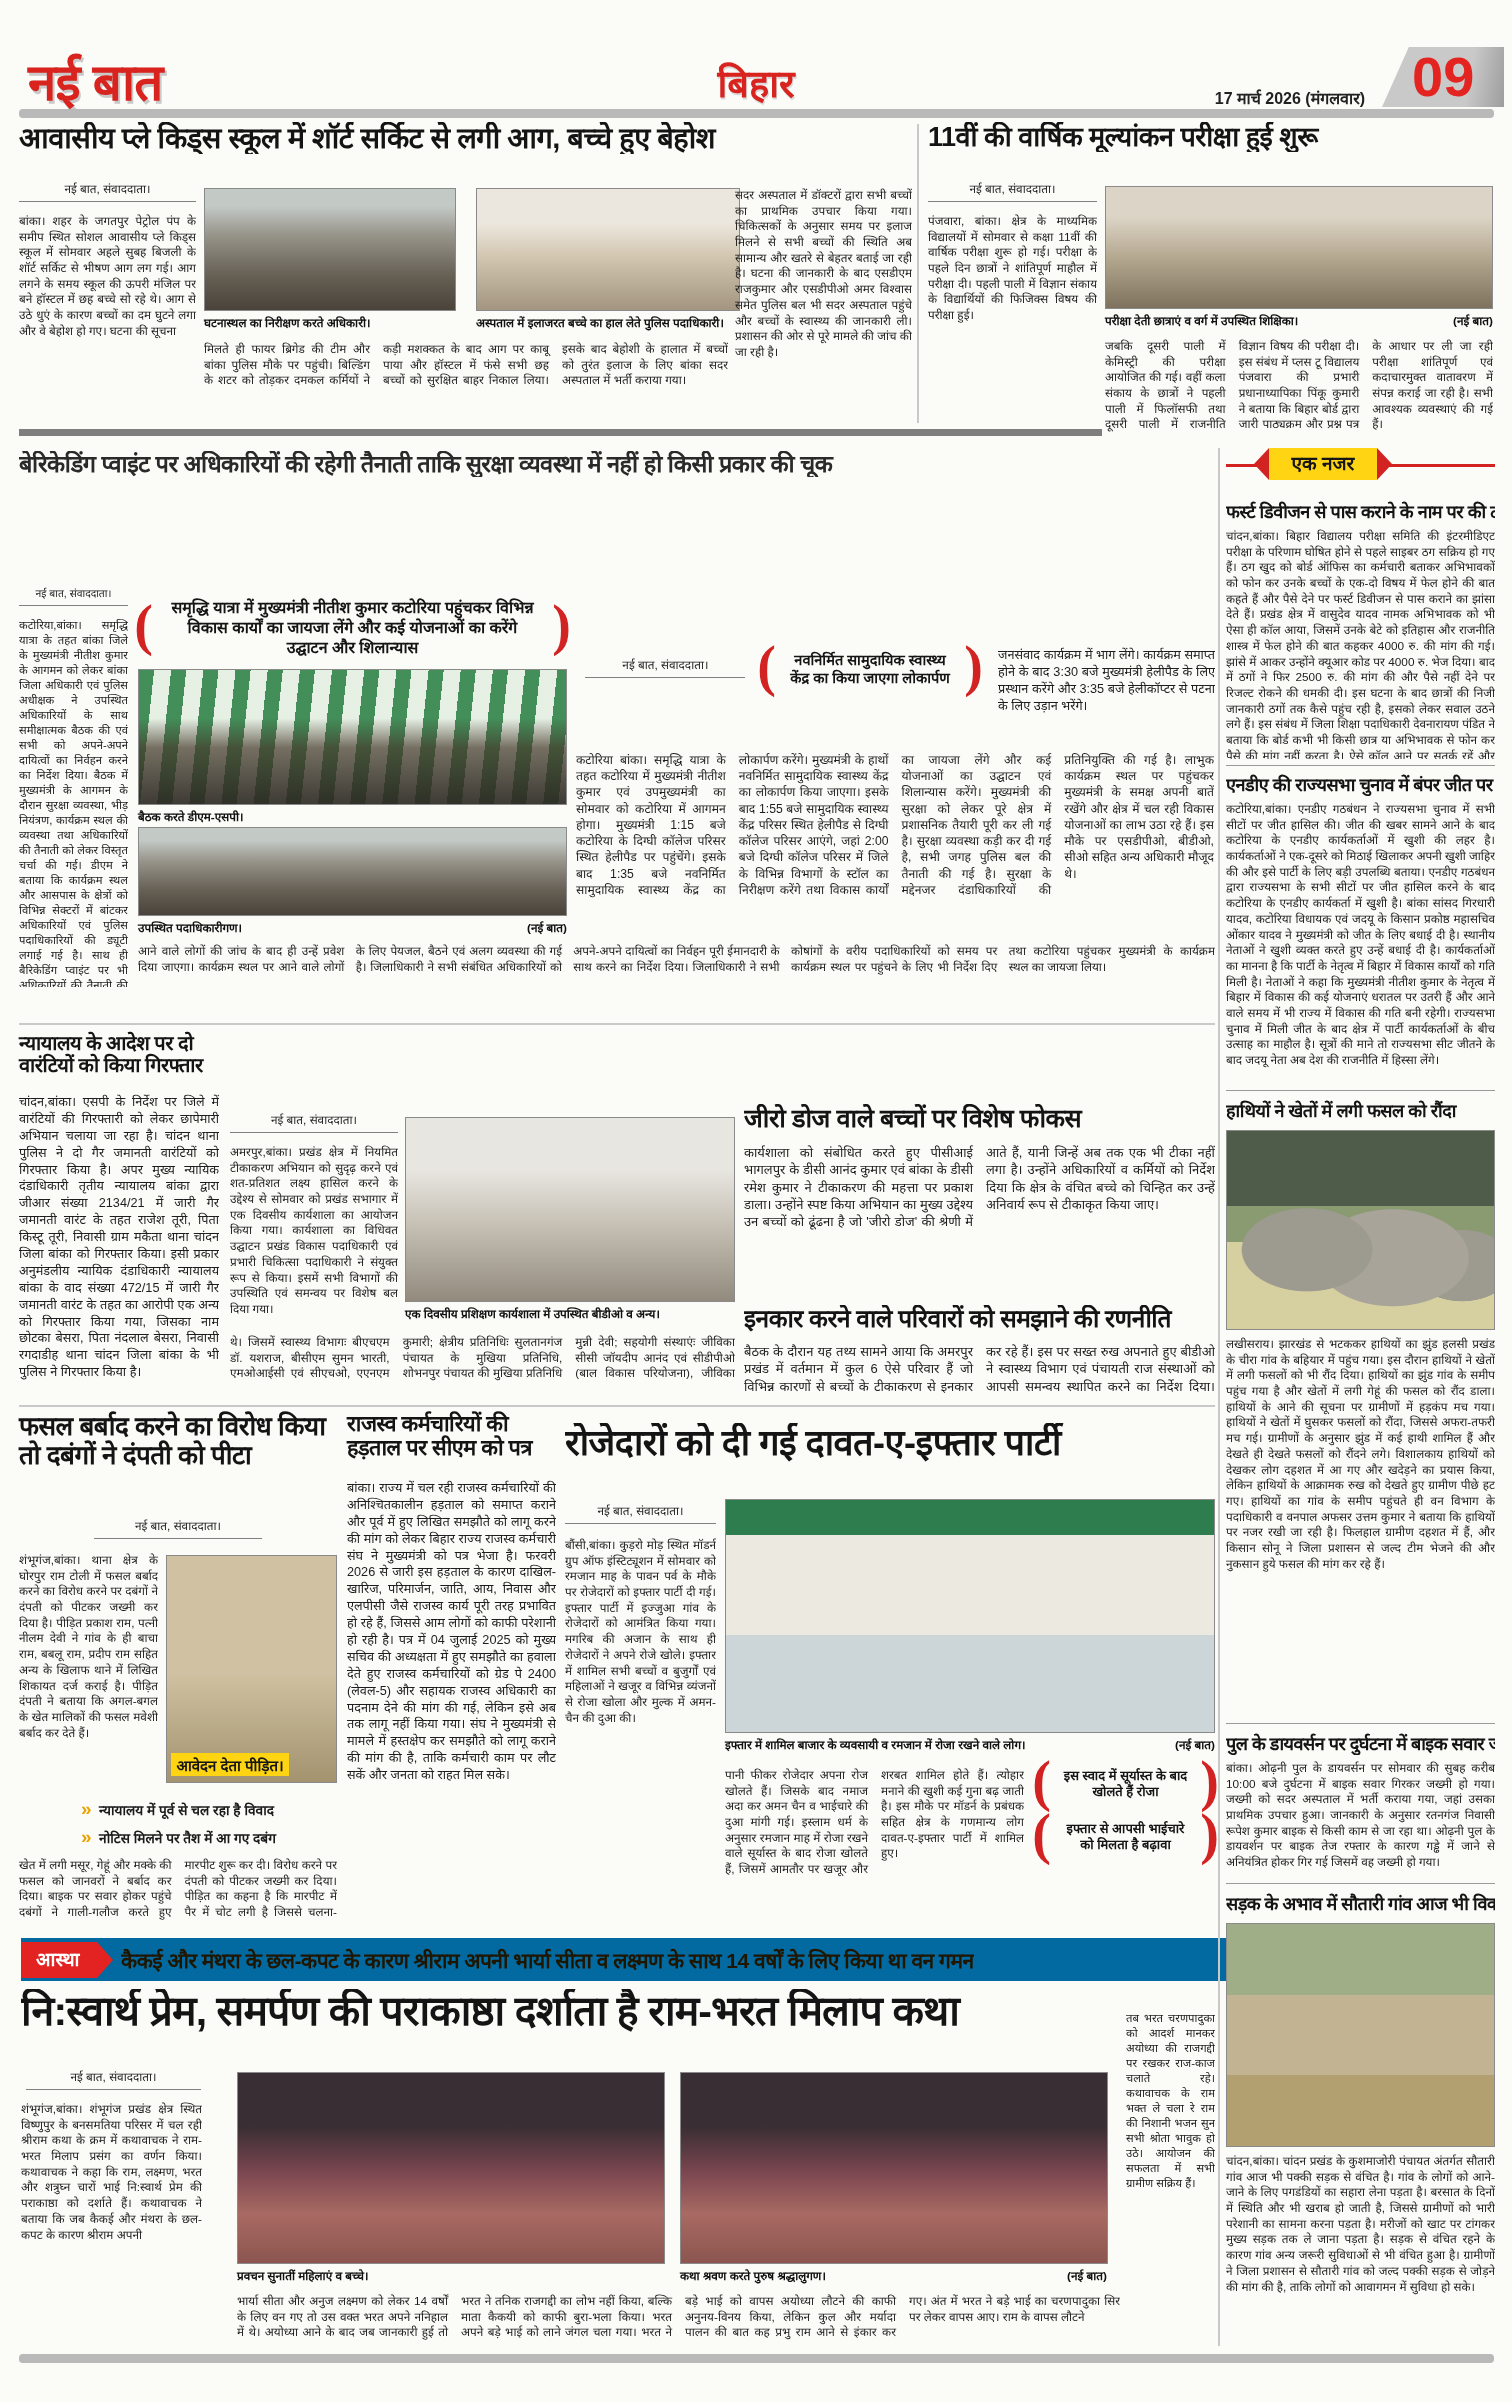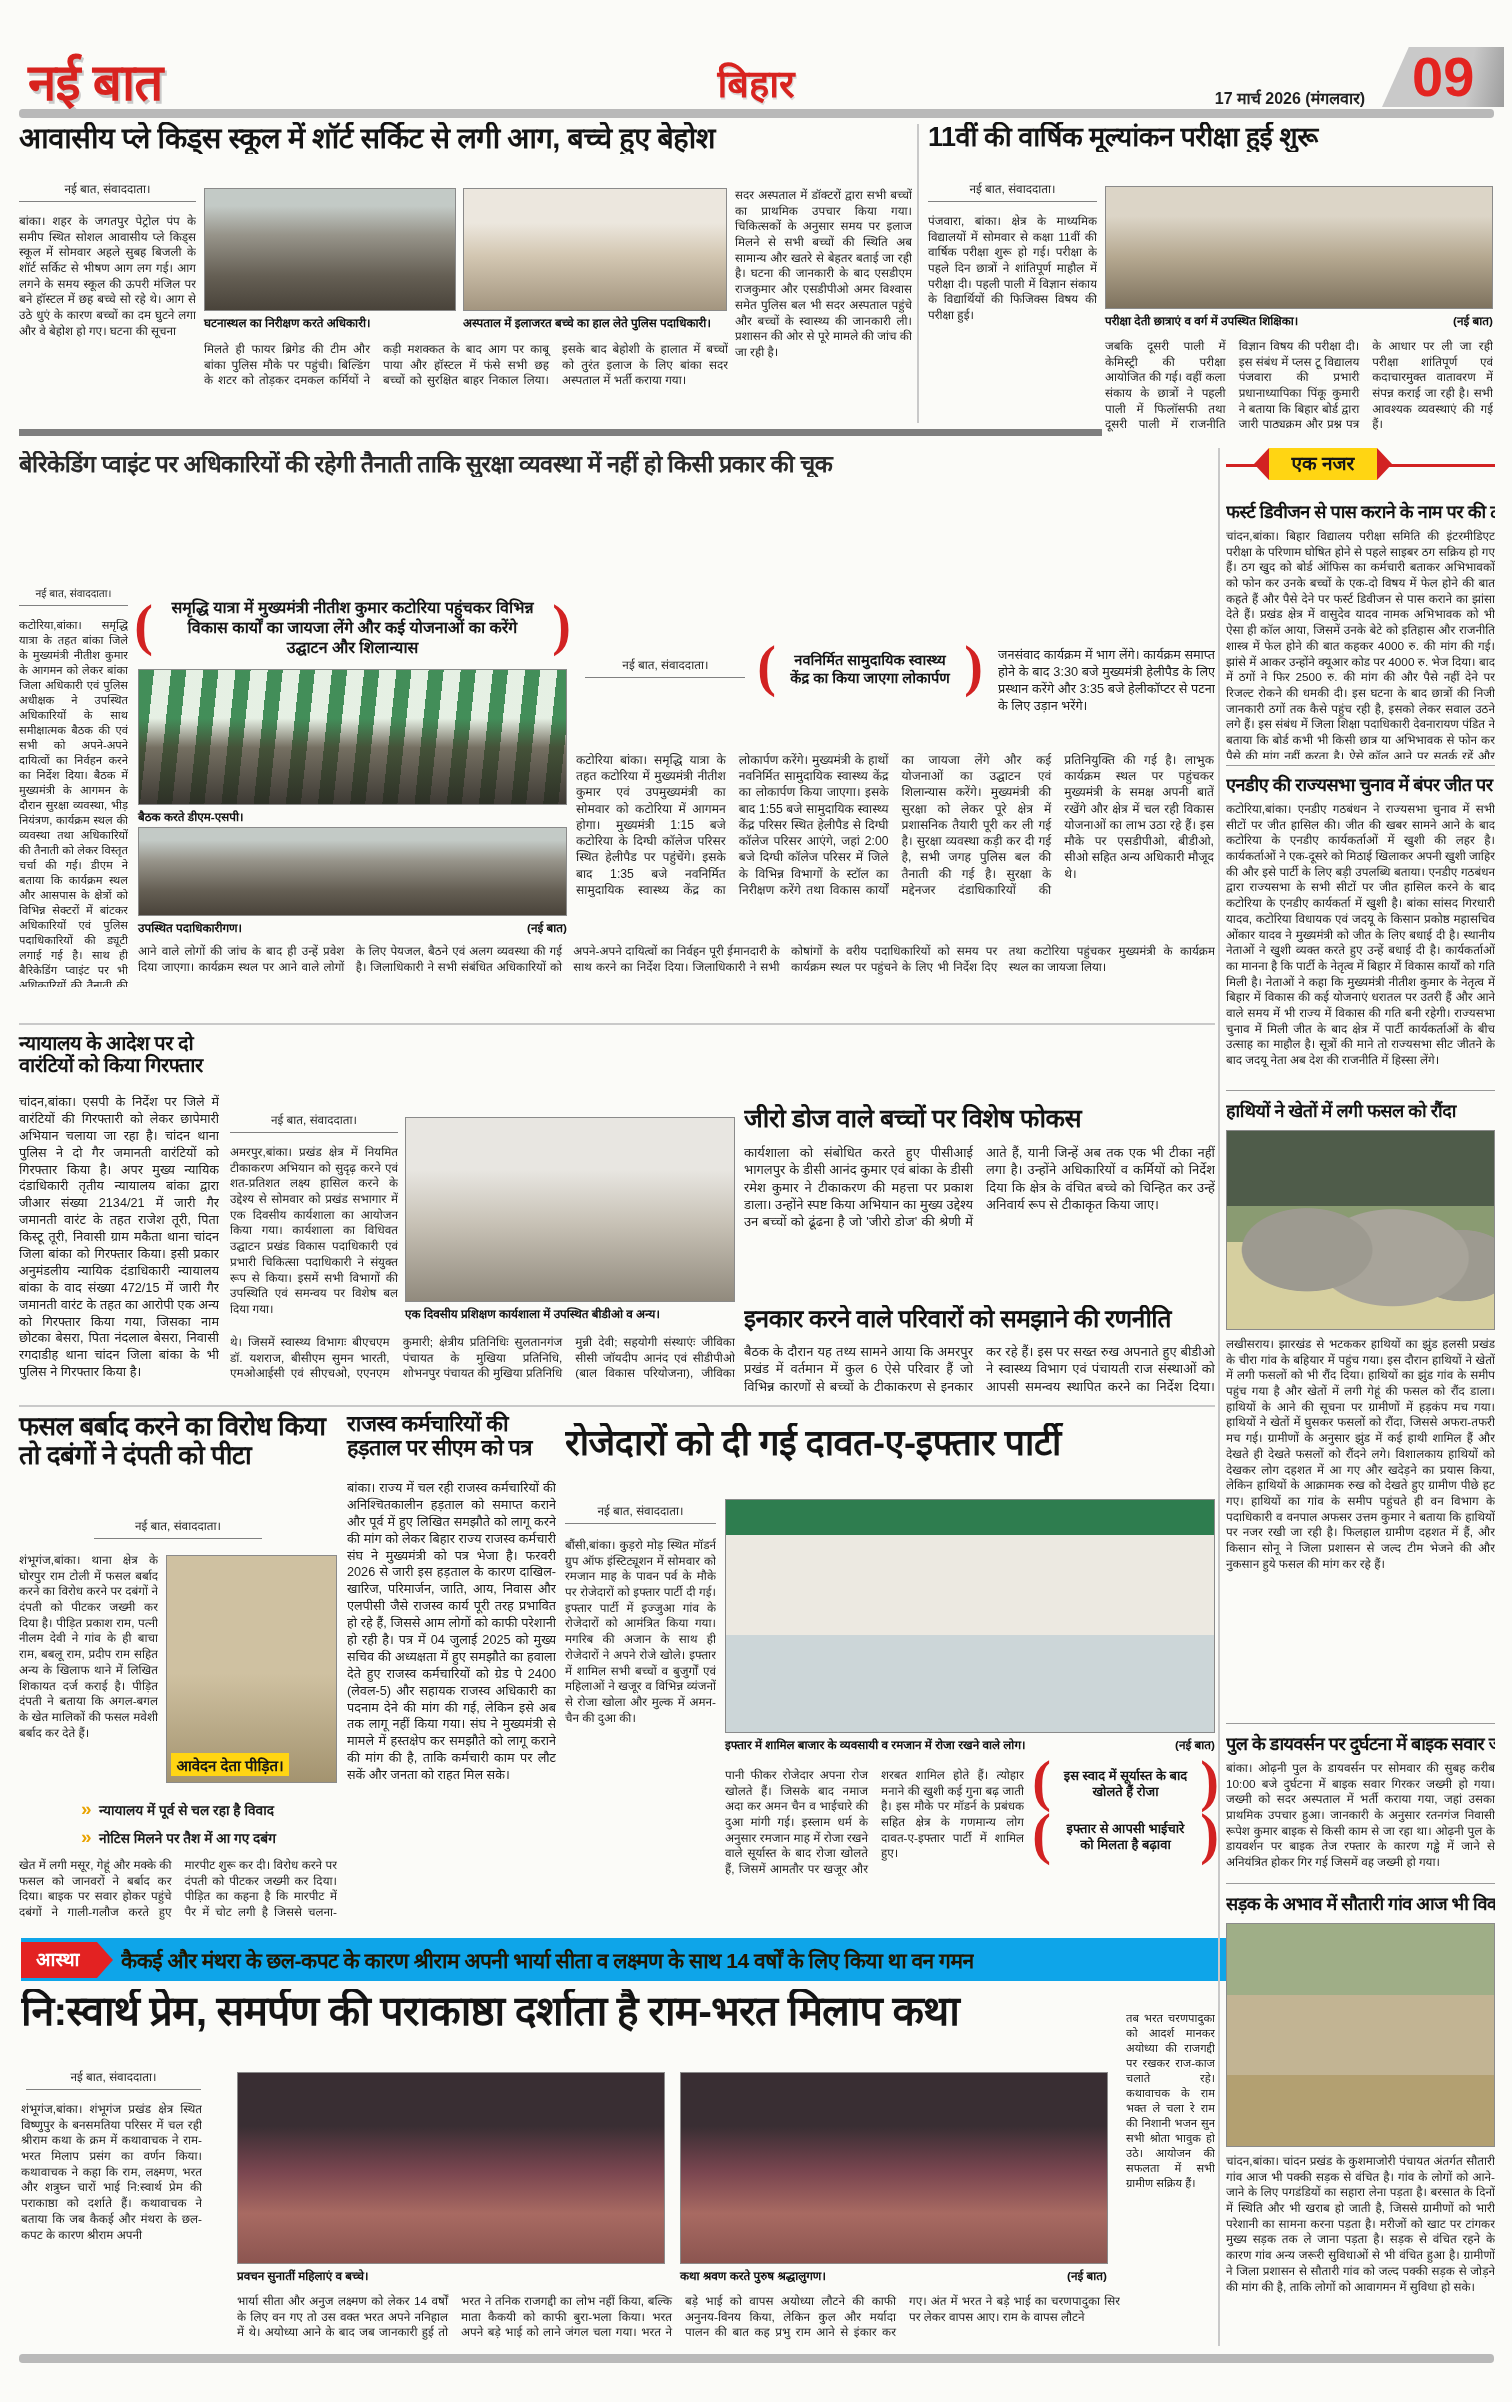--- a/index.html
+++ b/index.html
@@ -37,21 +37,21 @@
   .section-ttl{color:#d8231f;font-size:38px;font-weight:bold;text-shadow:0.9px 1.9px 0 #d9d9d9}
   .pgnum{color:#e32420;font-size:56px;font-weight:bold;line-height:1}
   .pgblock{background:linear-gradient(100deg,#c9c9c9 0 70%,#9d9d9d 100%);clip-path:polygon(22% 0,100% 0,100% 100%,0 100%)}
   .sbh{font-weight:bold;color:#141414;font-size:18px;letter-spacing:-0.5px;white-space:nowrap;overflow:hidden}
   .sline{background:#9a9a9a;height:1.4px}
   .badge-line{position:absolute;left:0;right:0;top:16px;height:2.8px;background:#d22222}
   .badge{position:absolute;left:28px;top:0;display:flex;align-items:center}
   .tri-l{width:0;height:0;border-top:16px solid transparent;border-bottom:16px solid transparent;border-right:15px solid #d22222}
   .tri-r{width:0;height:0;border-top:16px solid transparent;border-bottom:16px solid transparent;border-left:15px solid #d22222}
   .btx{background:#ffd513;color:#161616;font-weight:bold;font-size:19px;padding:3.8px 22.6px;line-height:24.5px}
-  .strip{background:#0ea5e9;display:flex;align-items:center;gap:24.5px;padding-right:9.4px}
+  .strip{background:#0369a1;display:flex;align-items:center;gap:24.5px;padding-right:9.4px}
   .atag{position:relative;background:#e32222;color:#fff;font-weight:bold;font-size:19px;padding:8.5px 17px 8.5px 15px;line-height:1}
   .atag:after{content:"";position:absolute;right:-16px;top:0;border-top:18px solid transparent;border-bottom:18px solid transparent;border-left:16px solid #e32222}
   .akick{font-weight:bold;font-size:21px;color:#201600;letter-spacing:-0.5px;white-space:nowrap;overflow:hidden}
   .ylab{position:absolute;left:3.8px;bottom:5.6px;background:#ffd513;color:#161616;font-weight:bold;font-size:15px;padding:1.9px 5.6px}
 </style>
 </head>
 <body>
 
 <div class="a" style="left:0;top:0;width:1512px;height:2402px">
 
@@ -65,21 +65,21 @@
   <div class="a" style="left:19px;top:122px;width:893px;height:303px">
     <div class="hl nw" style="font-size:29px">आवासीय प्ले किड्स स्कूल में शॉर्ट सर्किट से लगी आग, बच्चे हुए बेहोश</div>
     <div class="a by" style="left:0;top:58px;width:177px">नई बात, संवाददाता।</div>
     <div class="a bt sm" style="left:0;top:92px;width:177px;height:209px">बांका। शहर के जगतपुर पेट्रोल पंप के समीप स्थित सोशल आवासीय प्ले किड्स स्कूल में सोमवार अहले सुबह बिजली के शॉर्ट सर्किट से भीषण आग लग गई। आग लगने के समय स्कूल की ऊपरी मंजिल पर बने हॉस्टल में छह बच्चे सो रहे थे। आग से उठे धुएं के कारण बच्चों का दम घुटने लगा और वे बेहोश हो गए। घटना की सूचना</div>
     <div class="a" style="left:185px;top:66px;width:252px;height:149px">
       <div class="ph ph-crowd" style="width:250px;height:121px"></div>
       <div class="cap">
           <span>घटनास्थल का निरीक्षण करते अधिकारी।</span>
         </div>
     </div>
-    <div class="a" style="left:444px;top:66px;width:287px;height:149px">
+    <div class="a" style="left:457px;top:66px;width:287px;height:149px">
       <div class="ph ph-hospital" style="width:262px;height:121px"></div>
       <div class="cap">
           <span>अस्पताल में इलाजरत बच्चे का हाल लेते पुलिस पदाधिकारी।</span>
         </div>
     </div>
     <div class="a bt sm c3" style="left:185px;top:220px;width:524px;height:81px">मिलते ही फायर ब्रिगेड की टीम और बांका पुलिस मौके पर पहुंची। बिल्डिंग के शटर को तोड़कर दमकल कर्मियों ने कड़ी मशक्कत के बाद आग पर काबू पाया और हॉस्टल में फंसे सभी छह बच्चों को सुरक्षित बाहर निकाल लिया। इसके बाद बेहोशी के हालात में बच्चों को तुरंत इलाज के लिए बांका सदर अस्पताल में भर्ती कराया गया।</div>
     <div class="a bt sm" style="left:716px;top:66px;width:177px;height:235px">सदर अस्पताल में डॉक्टरों द्वारा सभी बच्चों का प्राथमिक उपचार किया गया। चिकित्सकों के अनुसार समय पर इलाज मिलने से सभी बच्चों की स्थिति अब सामान्य और खतरे से बेहतर बताई जा रही है। घटना की जानकारी के बाद एसडीएम राजकुमार और एसडीपीओ अमर विश्वास समेत पुलिस बल भी सदर अस्पताल पहुंचे और बच्चों के स्वास्थ्य की जानकारी ली। प्रशासन की ओर से पूरे मामले की जांच की जा रही है।</div>
   </div>
 
   <div class="a vr" style="left:917px;top:124px;width:1.9px;height:299px"></div>

